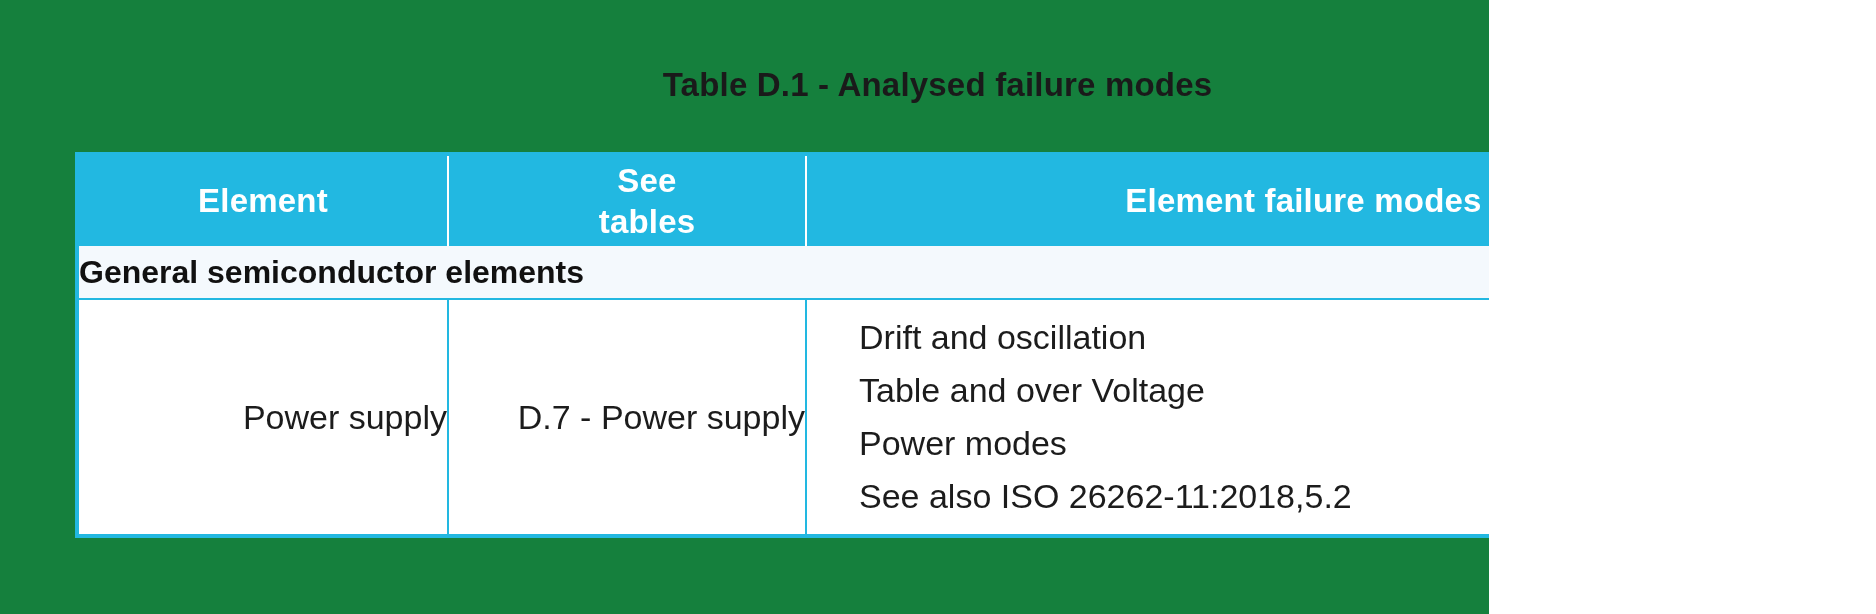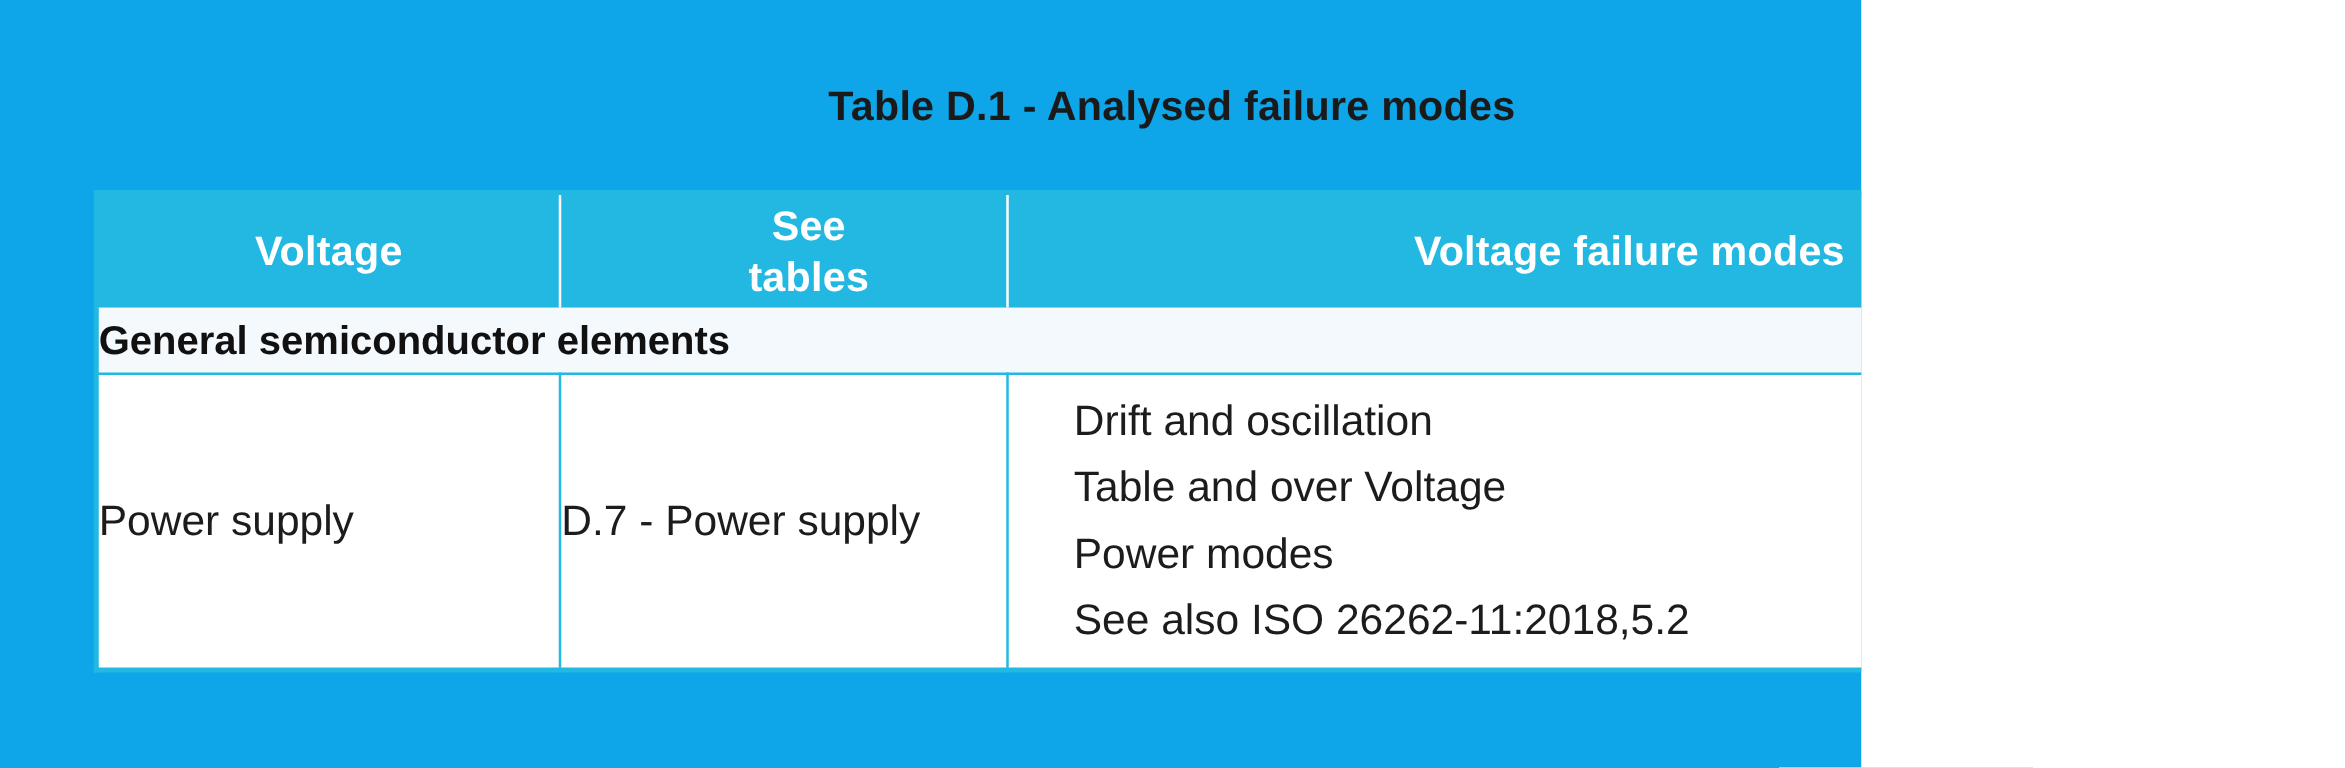--- a/index.html
+++ b/index.html
@@ -5,21 +5,21 @@
   html, body {
     margin: 0;
     padding: 0;
     background: #ffffff;
     font-family: "Liberation Sans", sans-serif;
   }
   .canvas {
     position: relative;
     width: 1489px;
     height: 614px;
-    background: #0ea5e9;
+    background: #15803d;
     overflow: hidden;
   }
   .doc-title {
     position: absolute;
     left: 75px;
     top: 66px;
     width: 1725px;
     text-align: center;
     font-size: 33px;
     font-weight: 700;
@@ -74,21 +74,21 @@
   tr.data-row td {
     height: 234px;
     background: #ffffff;
     color: #1c1c1c;
     font-size: 34px;
     font-weight: 400;
     vertical-align: middle;
     padding: 0;
   }
   tr.data-row td.center {
-    text-align: left;
+    text-align: right;
   }
   tr.data-row td.cell-divider {
     border-right: 2px solid #22b8e1;
   }
   td.modes-cell .modes-list {
     padding-left: 52px;
   }
   td.modes-cell .mode-line {
     line-height: 53px;
     white-space: nowrap;
@@ -102,26 +102,26 @@
   <div class="doc-title">Table D.1 - Analysed failure modes</div>
 
   <table class="fm-table">
     <colgroup>
       <col class="c1">
       <col class="c2">
       <col class="c3">
     </colgroup>
     <thead>
       <tr class="header-row">
-        <th class="divider">Voltage</th>
+        <th class="divider">Element</th>
         <th class="divider">
           <div class="two-line">See
 tables</div>
         </th>
-        <th>Voltage failure modes</th>
+        <th>Element failure modes</th>
       </tr>
     </thead>
     <tbody>
       <tr class="section-row">
         <td colspan="3">General semiconductor elements</td>
       </tr>
       <tr class="data-row">
         <td class="center cell-divider">Power supply</td>
         <td class="center cell-divider">D.7 - Power supply</td>
         <td class="modes-cell">

